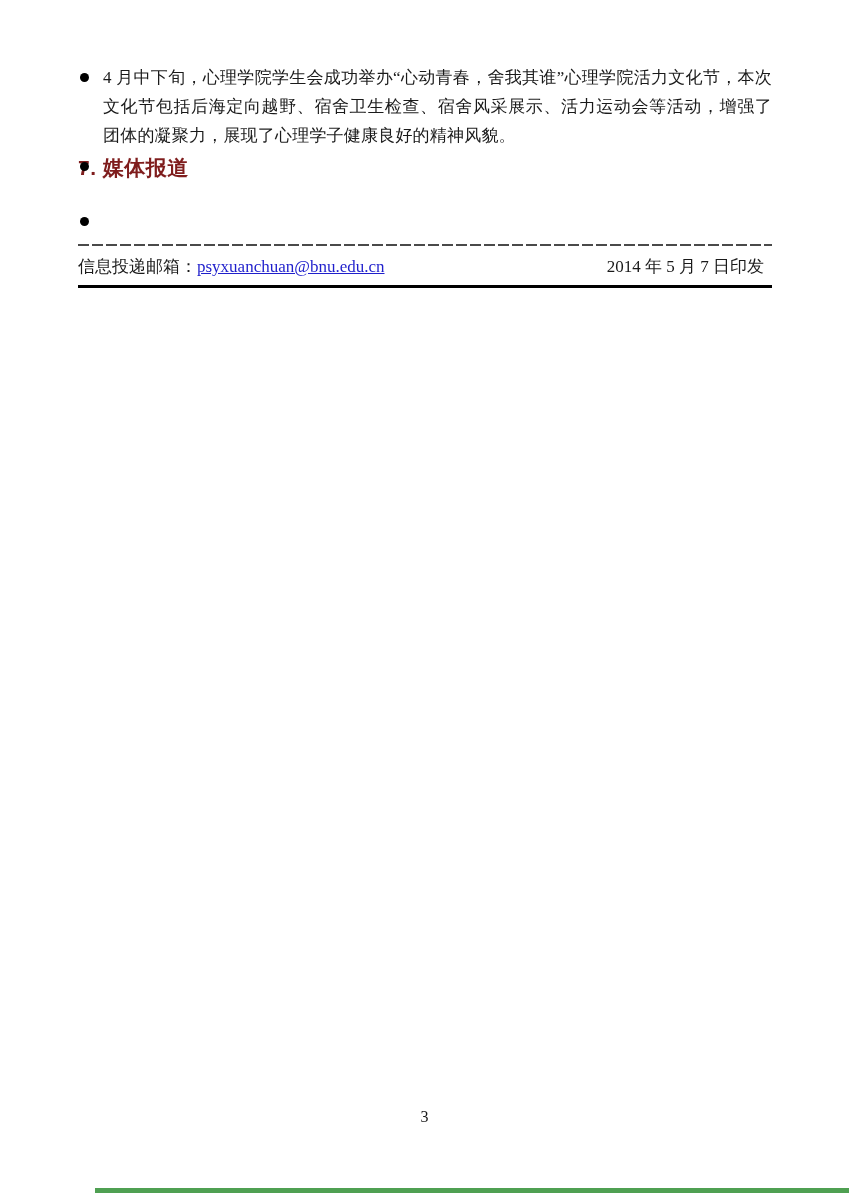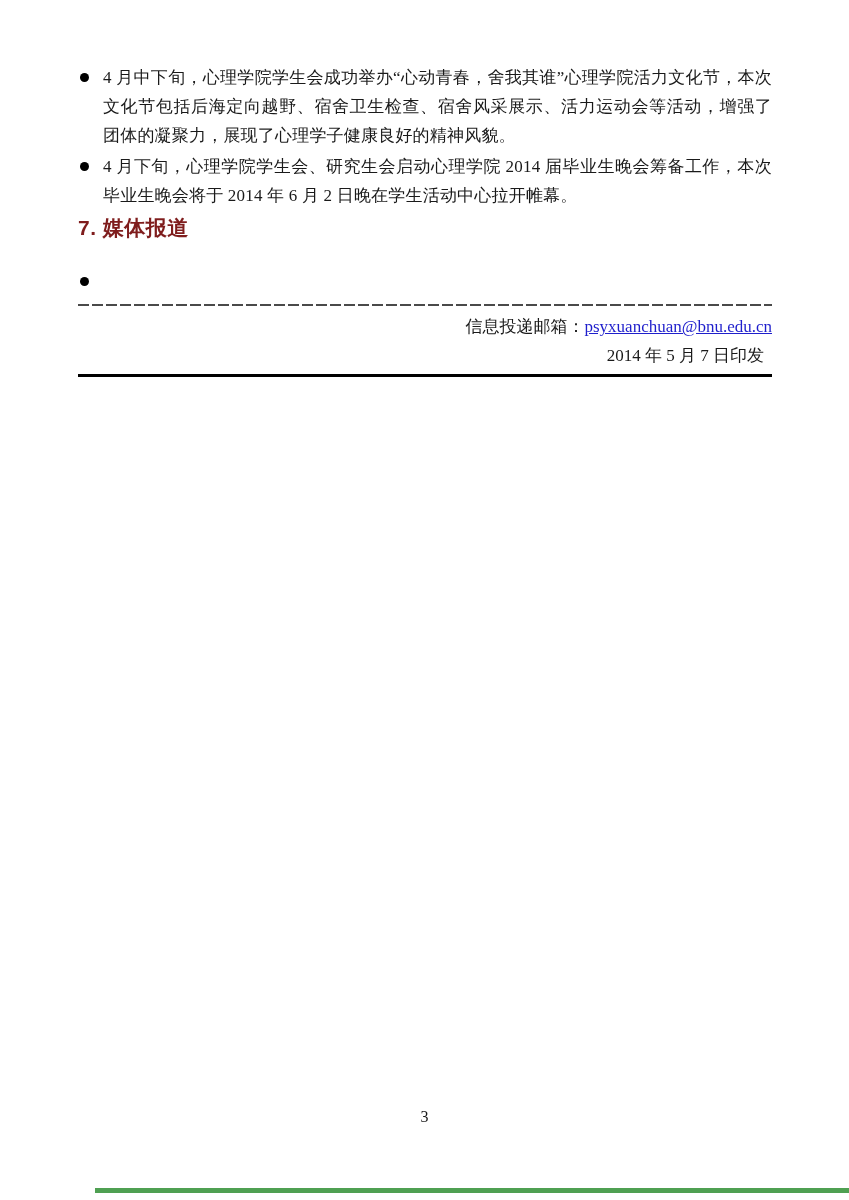--- a/index.html
+++ b/index.html
@@ -41,21 +41,21 @@
   }
 
   .footer { margin-top:64px; }
   .dash-line {
     height:2px;
     background:repeating-linear-gradient(90deg,#4a4a4a 0 11px,transparent 11px 14px);
   }
   .footer-row {
     display:flex; justify-content:space-between; align-items:flex-end;
     margin-top:6px;
-    font-size:17px; line-height:29px;flex-direction:column;
+    font-size:17px; line-height:29px;
   }
   .footer-left { white-space:nowrap; }
   a.email {
     color:#1f1fcc;
     text-decoration:underline;
     font-family:"Liberation Serif","DejaVu Serif",serif;
   }
   .footer-date { margin-right:8px; white-space:nowrap; }
   .footer-rule { margin-top:4px; height:3px; background:#000000; }
 
@@ -75,21 +75,20 @@
 <div class="page">
   <div class="content">
 
     <ul class="bullet-list">
       <li>
         <span class="dot"></span>
         <span>4 月中下旬，心理学院学生会成功举办“心动青春，舍我其谁”心理学院活力文化节，本次文化节包括后海定向越野、宿舍卫生检查、宿舍风采展示、活力运动会等活动，增强了团体的凝聚力，展现了心理学子健康良好的精神风貌。</span>
       </li>
       <li>
         <span class="dot"></span>
-        <span>4 月下旬，心理学院学生会、研究生会启动心理学院 2014 届毕业生晚会筹备工作，本次毕业生晚会将于 2014 年 6 月 2 日晚在学生活动中心拉开帷幕。</span>
       </li>
     </ul>
 
     <h2 class="section-heading">7. 媒体报道</h2>
 
     <ul class="bullet-list">
       <li>
         <span class="dot"></span>
       </li>
     </ul>

